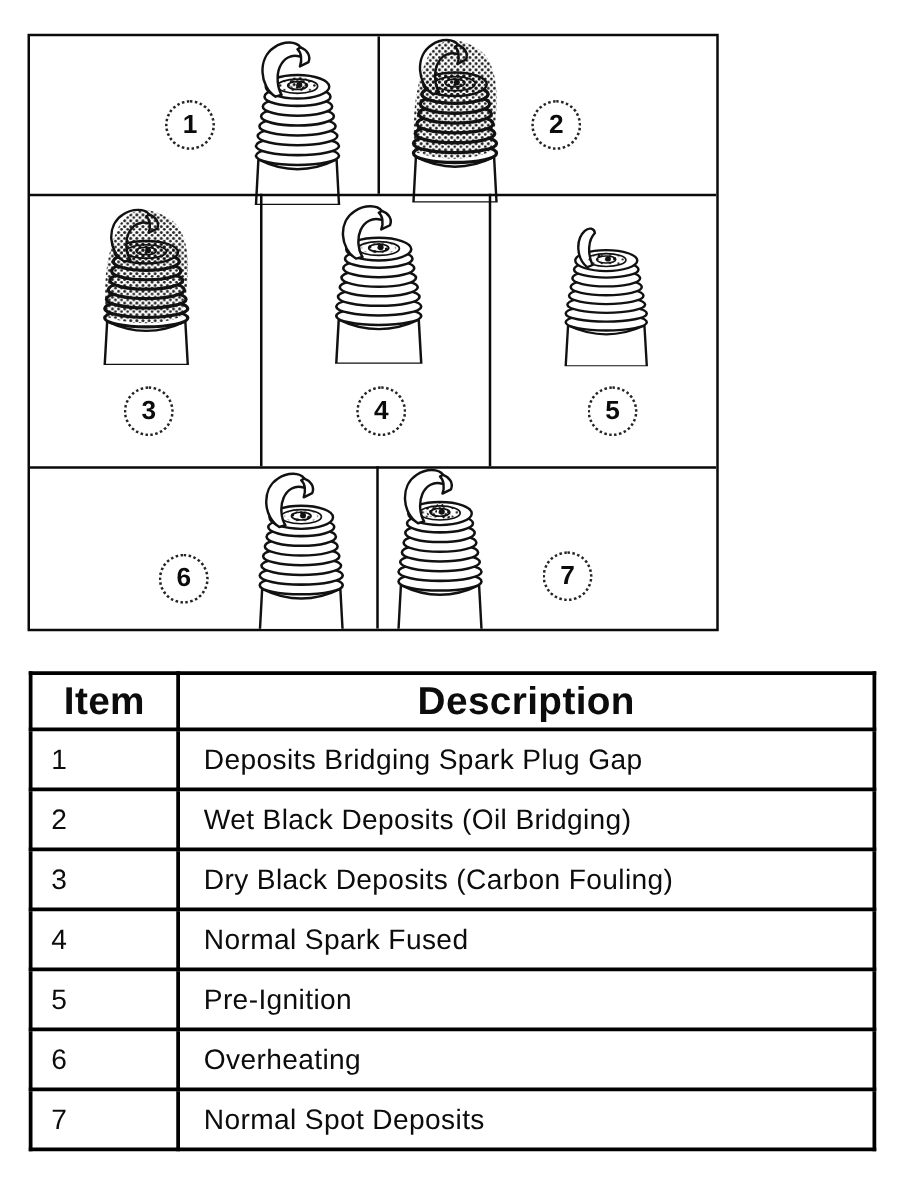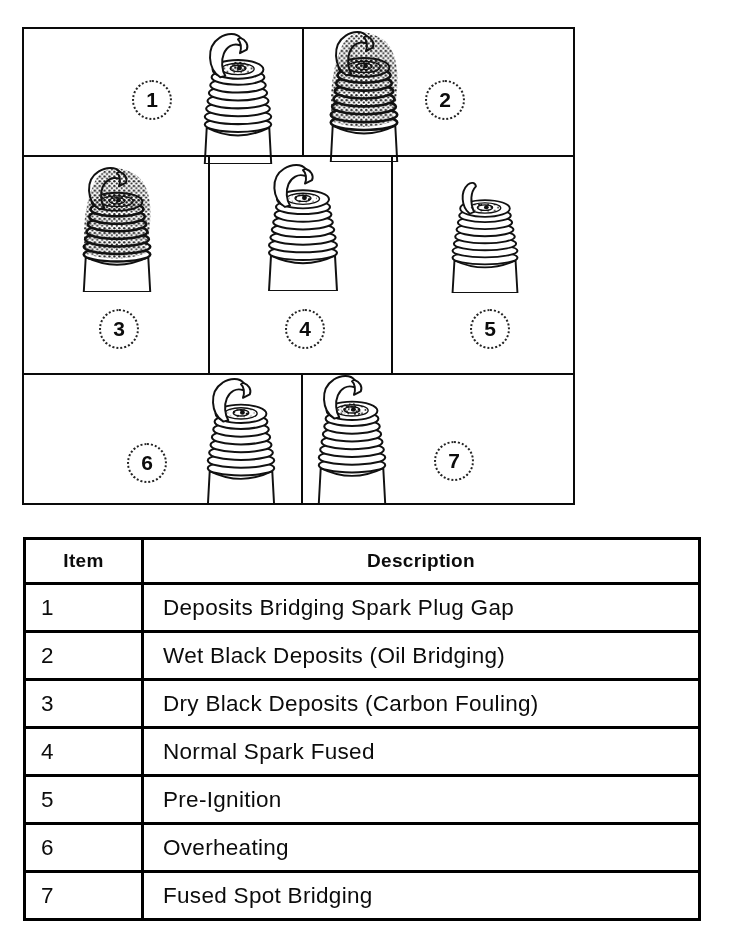--- a/index.html
+++ b/index.html
@@ -39,21 +39,21 @@
   .ln{fill:#ffffff;stroke:#111;stroke-width:2;stroke-linejoin:round;}
   .rib{fill:#ffffff;stroke:#111;stroke-width:2.1;}
   .rib-dark{stroke-width:2.7;}
   .thin{fill:#ffffff;stroke:#111;stroke-width:1.4;}
   .dot{fill:#111;}
 
   
   .desc-table{position:absolute;left:23px;top:537px;width:678px;
               border-collapse:collapse;border:3px solid #000;
               font-size:22.5px;letter-spacing:.3px;color:#0c0c0c;}
-  .desc-table th{border:3px solid #000;height:42px;font-size:19px;font-weight:bold;
+  .desc-table th{border:3px solid #000;height:42px;font-size:31px;font-weight:bold;
                  text-align:center;padding:0;}
   .desc-table th.c-item{width:100px;}
   .desc-table td{border:3px solid #000;height:45px;padding:0 0 0 19px;text-align:left;}
   .desc-table td.c-item{width:100px;padding-left:15px;}
 </style>
 </head>
 <body>
 
 <svg width="0" height="0" style="position:absolute" aria-hidden="true">
   <defs>
@@ -278,17 +278,17 @@
       <tr>
         <td class="c-item">5</td>
         <td>Pre-Ignition</td>
       </tr>
       <tr>
         <td class="c-item">6</td>
         <td>Overheating</td>
       </tr>
       <tr>
         <td class="c-item">7</td>
-        <td>Fused Spot Bridging</td>
+        <td>Normal Spot Deposits</td>
       </tr>
     </tbody>
   </table>
 </div>
 
 </body></html>

